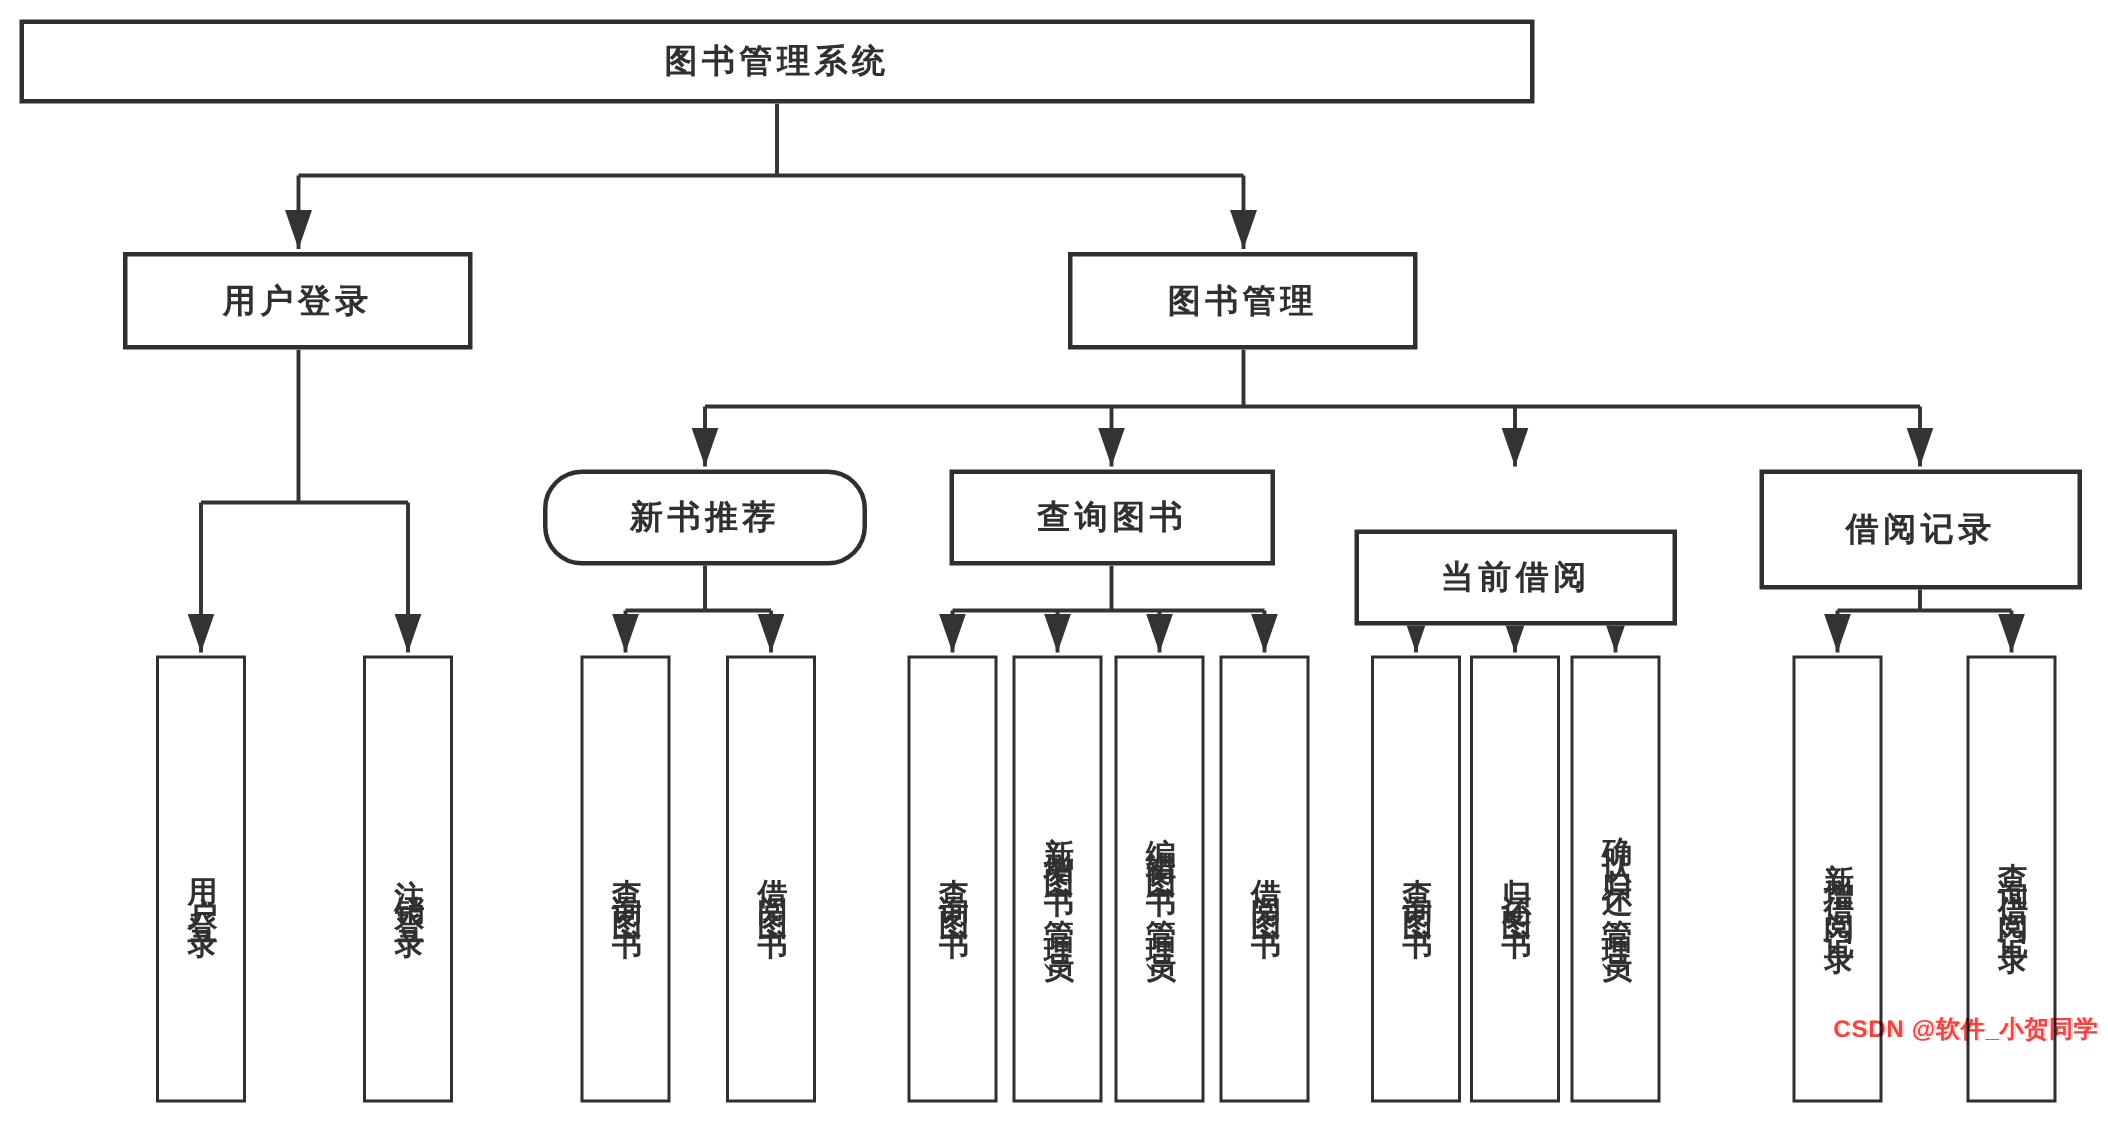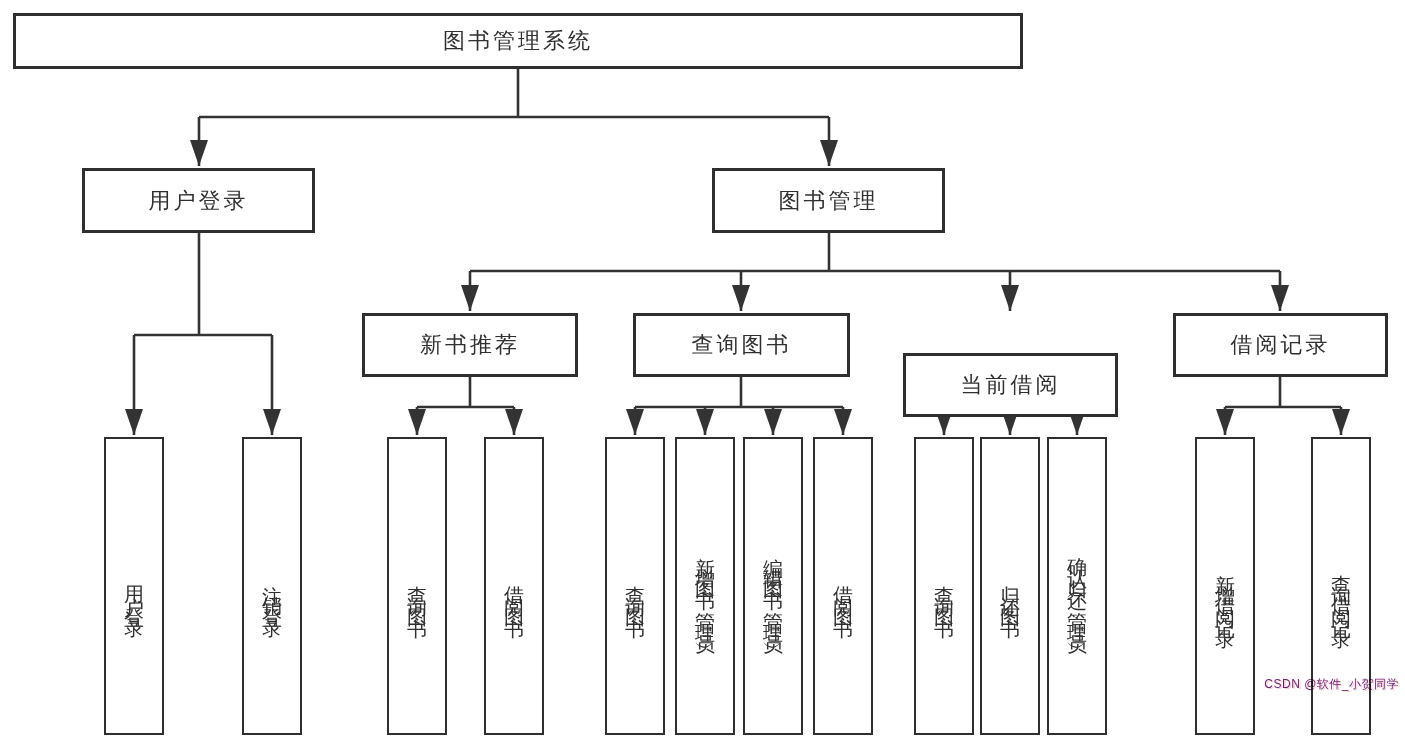--- a/index.html
+++ b/index.html
@@ -2,20 +2,21 @@
 <html><head>
 <meta charset="utf-8">
 <style>
   html,body{margin:0;padding:0;background:#ffffff;}
   .canvas{
     position:relative;
     width:1405px;height:747px;
     background:#ffffff;
     font-family:"Liberation Sans", sans-serif;
     overflow:hidden;
+    font-weight:bold;
   }
   svg.connectors{
     position:absolute;left:0;top:0;width:1405px;height:747px;
     z-index:1;
   }
   svg.connectors path{
     stroke:#333333;
     stroke-width:2.6;
     fill:none;
   }
@@ -46,23 +47,23 @@
     letter-spacing:11px;
     margin-bottom:-11px;
     color:#303030;
     white-space:nowrap;
   }
   .watermark{
     position:absolute;
     right:6px;
     top:676px;
     z-index:10;
-    font-size:12px;
+    font-size:16px;
     letter-spacing:0.5px;
-    color:#701a75;
+    color:#ef4444;
     mix-blend-mode:multiply;
     text-shadow:1.5px 0.5px 0 rgba(230,120,110,0.35);
     white-space:nowrap;
   }
 </style>
 </head>
 <body>
 
 <div class="canvas">
 
@@ -111,30 +112,30 @@
     <span>图书管理系统</span>
   </div>
 
   <div class="box hbox" style="left:82px;top:168px;width:233px;height:65px;">
     <span>用户登录</span>
   </div>
   <div class="box hbox" style="left:712px;top:168px;width:233px;height:65px;align-items:center;">
     <span>图书管理</span>
   </div>
 
-  <div class="box hbox" style="left:362px;top:313px;width:216px;height:64px;">
+  <div class="box hbox" style="left:362px;top:313px;width:216px;height:64px;border-radius:26px;">
     <span>新书推荐</span>
   </div>
   <div class="box hbox" style="left:633px;top:313px;width:217px;height:64px;">
     <span>查询图书</span>
   </div>
   <div class="box hbox" style="left:903px;top:313px;width:215px;height:64px;margin-top:40px;">
     <span>当前借阅</span>
   </div>
-  <div class="box hbox" style="left:1173px;top:313px;width:215px;height:64px;">
+  <div class="box hbox" style="left:1173px;top:313px;width:215px;height:80px;">
     <span>借阅记录</span>
   </div>
 
   <div class="box vbox" style="left:104px;top:437px;width:60px;height:298px;">
     <span>用户登录</span>
   </div>
   <div class="box vbox" style="left:242px;top:437px;width:60px;height:298px;">
     <span>注销登录</span>
   </div>
 

